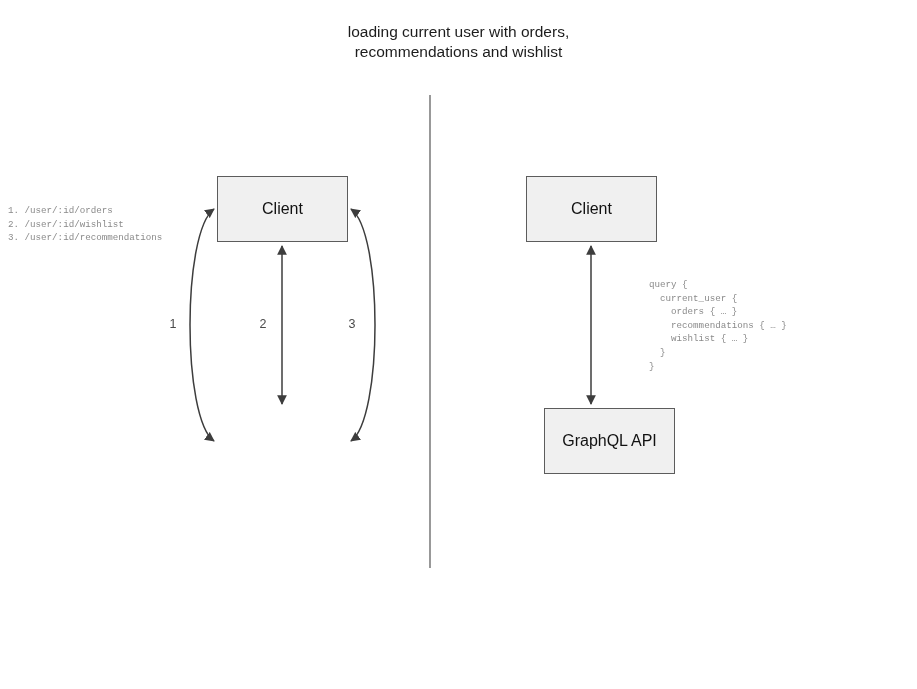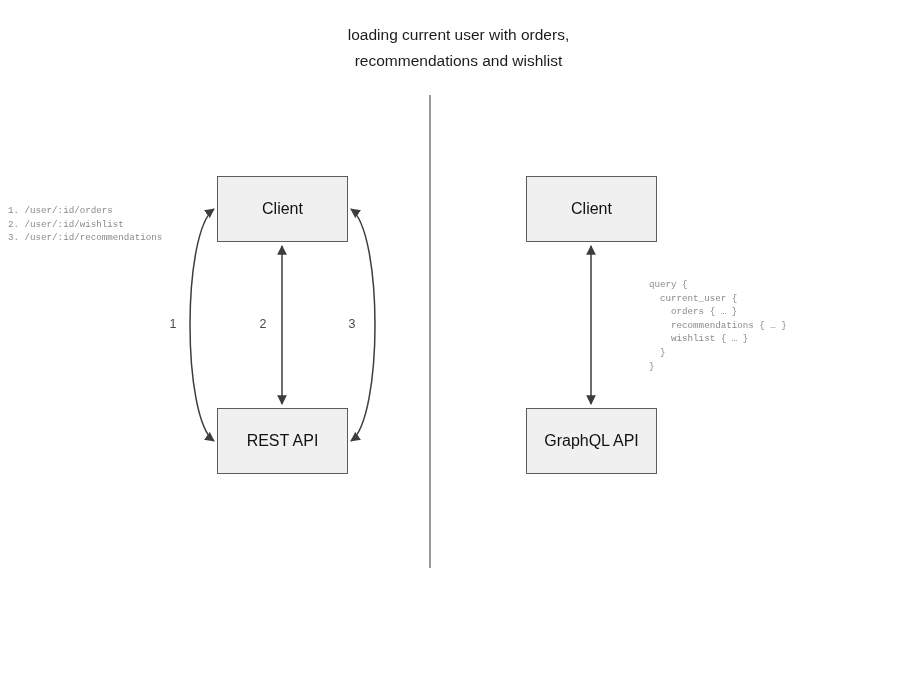--- a/index.html
+++ b/index.html
@@ -10,41 +10,41 @@
     overflow:hidden;
     position:relative;
   }
   #canvas { position:absolute; left:0; top:0; width:917px; height:689px; }
 
   .title {
     position:absolute;
     left:0; top:22px; width:917px;
     text-align:center;
     font-size:15.5px;
-    line-height:26px;
+    line-height:20px;
     color:#1c1c1c;
     white-space:pre-line;
   }
 
   .node {
     position:absolute;
     background:#f0f0f0;
     border:1.4px solid #5c5c5c;
     box-sizing:border-box;
     display:flex;
     align-items:center;
     justify-content:center;
     font-size:16px;
     color:#111111;
     text-align:right;
   }
   #node-client-rest   { left:217px; top:176px; width:131px; height:66px; }
   #node-rest-api      { left:217px; top:408px; width:131px; height:66px; }
   #node-client-gql    { left:526px; top:176px; width:131px; height:66px; }
-  #node-graphql-api   { left:526px; top:408px; width:131px; height:66px; }
+  #node-graphql-api   { left:544px; top:408px; width:131px; height:66px; }
 
   .edge-label {
     position:absolute;
     font-size:12.5px;
     color:#4a4a4a;
     text-align:center;
     width:20px;
   }
   #edge-label-1 { left:163px; top:317px; }
   #edge-label-2 { left:253px; top:317px; }
@@ -88,23 +88,20 @@
 
     <path class="stroke" d="M 351 209 C 383 232 383 418 351 441" marker-start="url(#arrow-end)" marker-end="url(#arrow-end)"></path>
 
     <line class="stroke" x1="591" y1="246" x2="591" y2="404" marker-start="url(#arrow-end)" marker-end="url(#arrow-end)"></line>
   </svg>
 
   <div class="node" id="node-client-rest">
     <span>Client</span>
   </div>
 
-  <div class="node" id="node-rest-api">
-    <span>REST API</span>
-  </div>
 
   <div class="node" id="node-client-gql">
     <span>Client</span>
   </div>
 
   <div class="node" id="node-graphql-api">
     <span>GraphQL API</span>
   </div>
 
   <div class="edge-label" id="edge-label-1">1</div>

